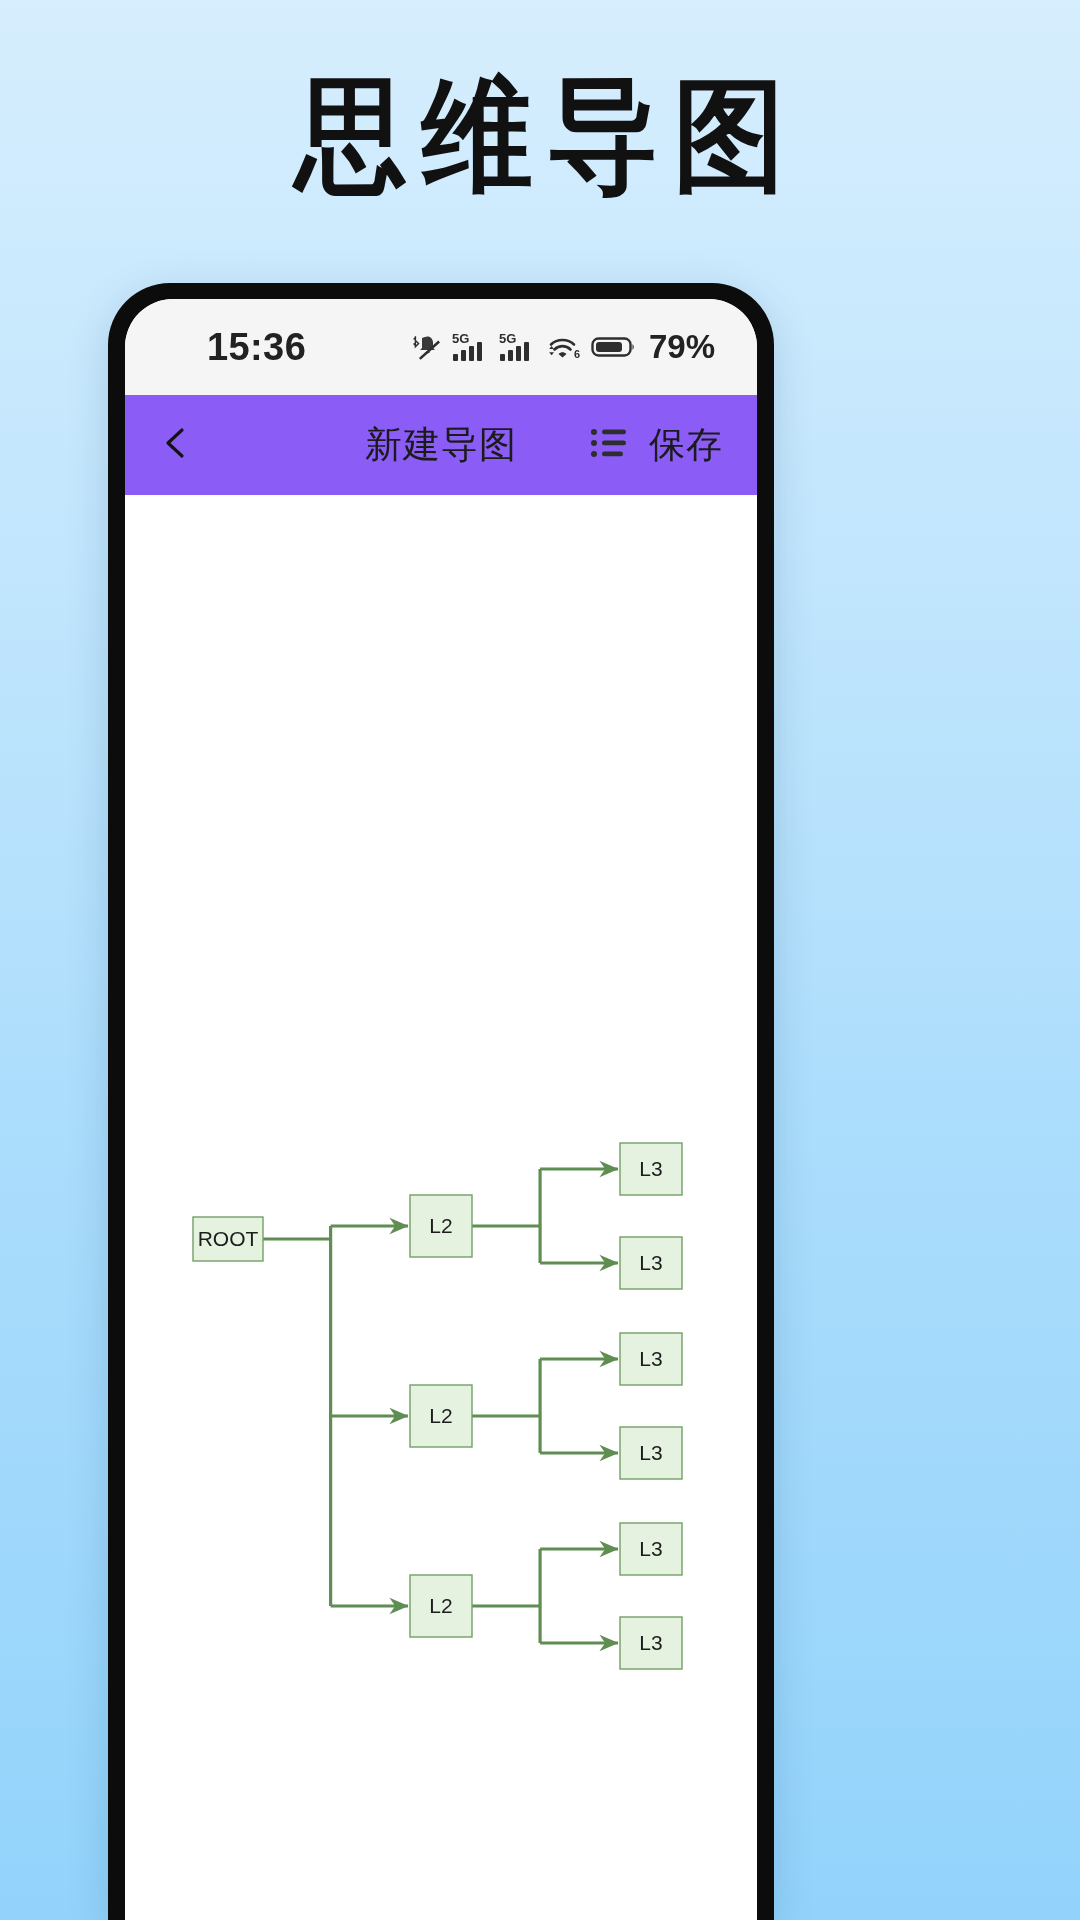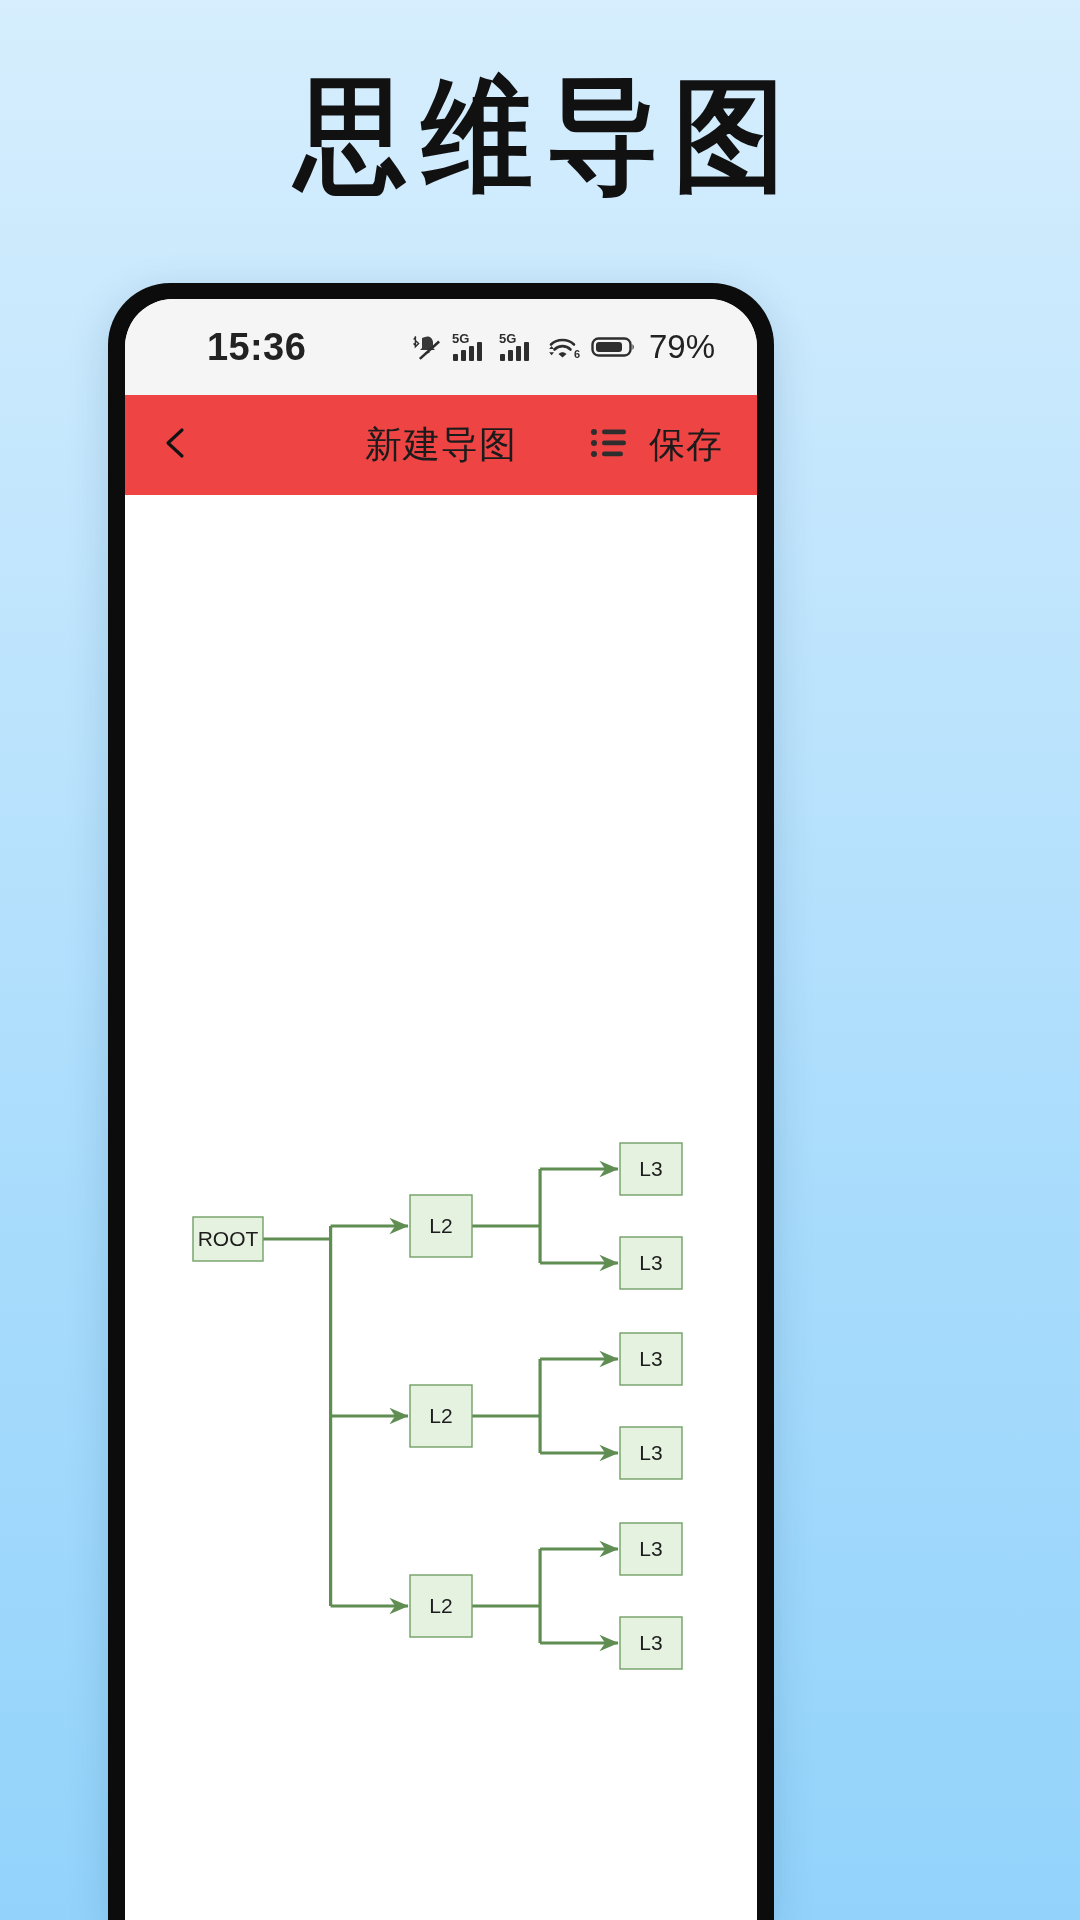--- a/index.html
+++ b/index.html
@@ -74,29 +74,29 @@
     margin-left: 36px;
   }
   .status-icons {
     display: flex;
     align-items: center;
     gap: 7px;
   }
   .status-icons svg { display: block; }
   .battery-pct {
     font-size: 33px;
-    font-weight: 400;
+    font-weight: 700;
     color: #222222;
     margin-left: 3px;
   }
 
   
   .nav-bar {
     height: 100px;
-    background: #ef4444;
+    background: #8b5cf6;
     display: flex;
     align-items: center;
     padding: 0 34px 0 20px;
     box-sizing: border-box;
     position: relative;
   }
   .nav-back {
     width: 64px;
     height: 64px;
     display: flex;

